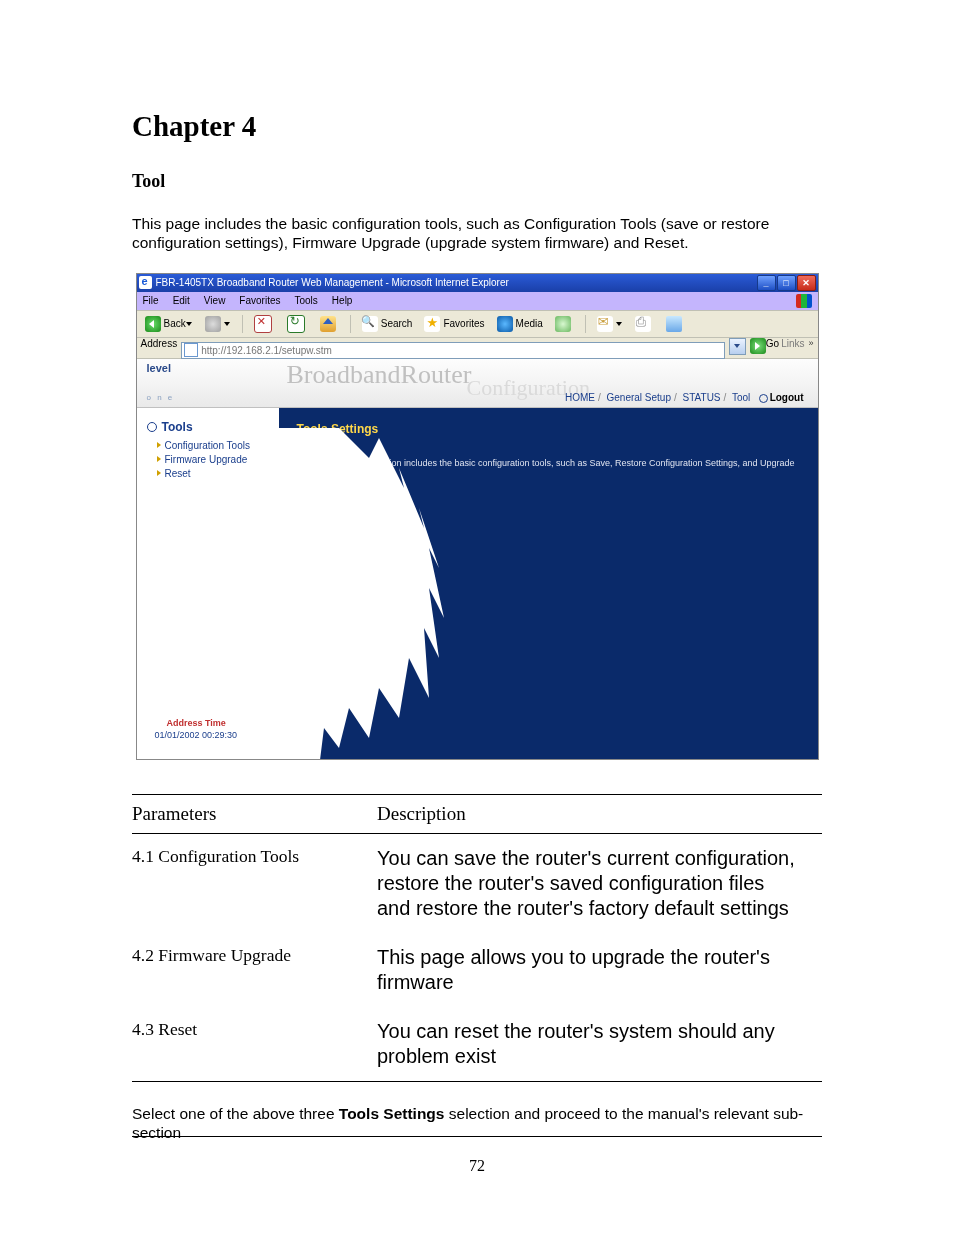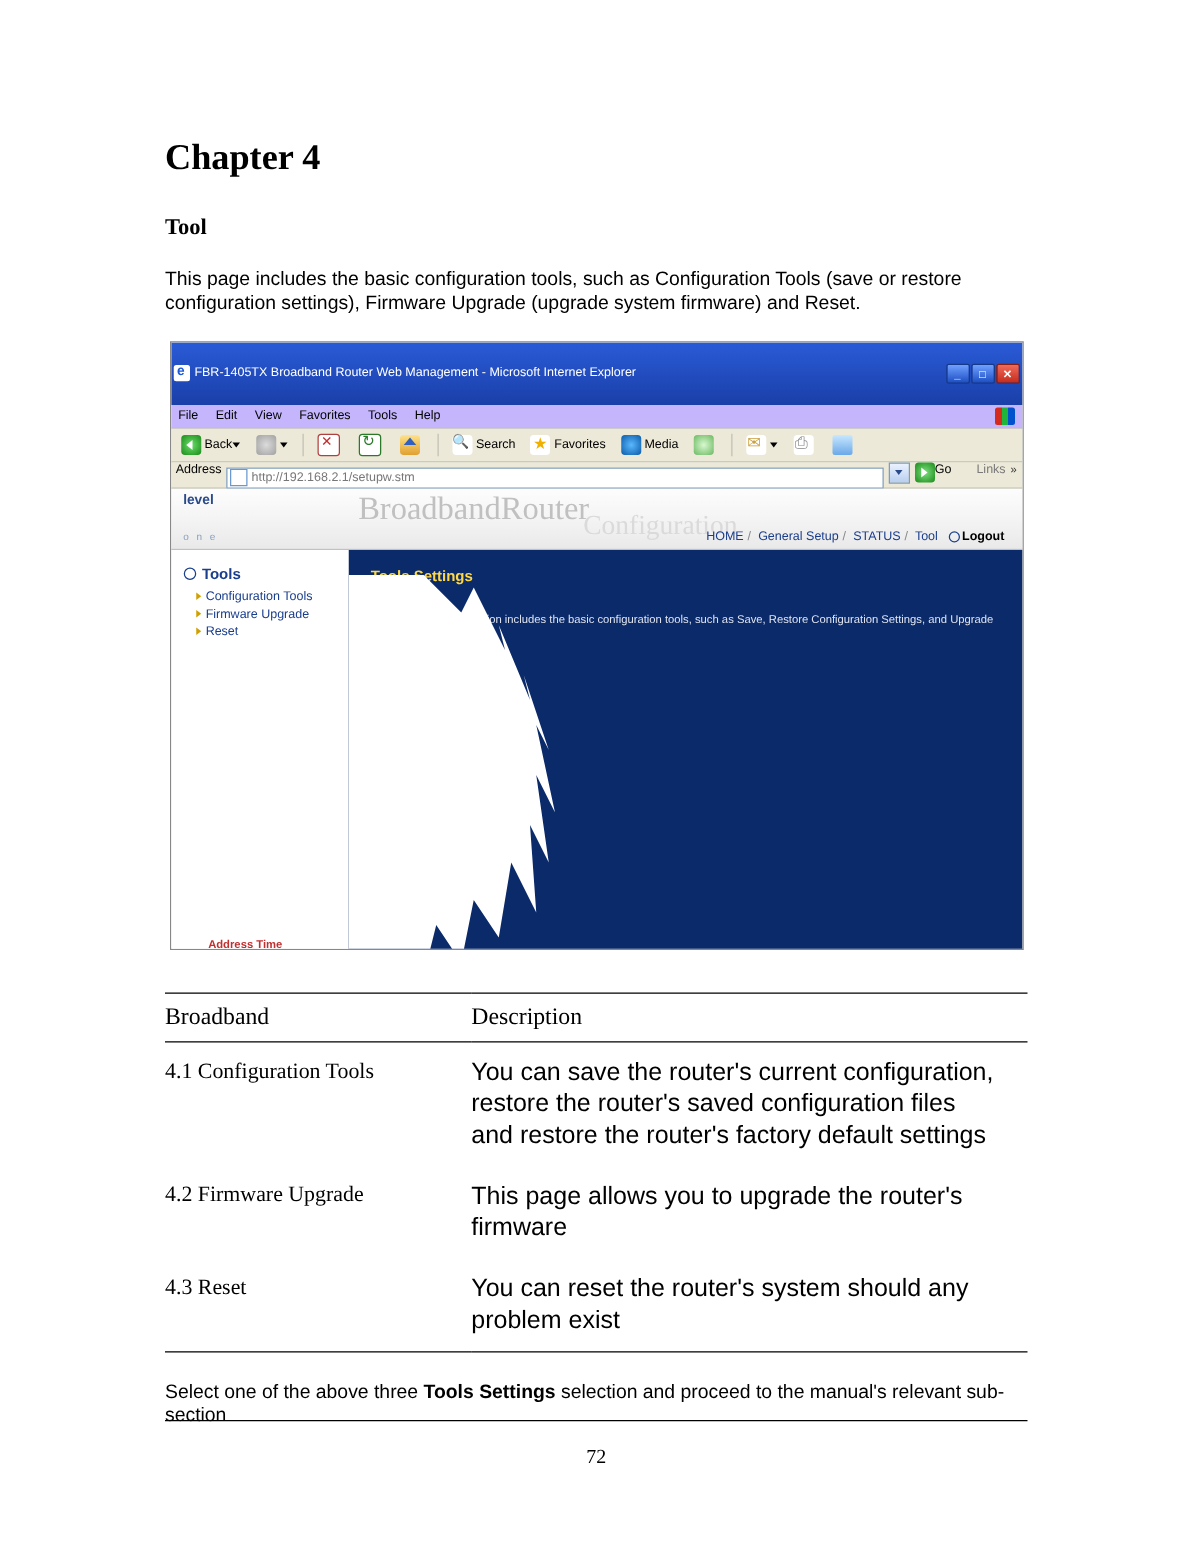--- a/index.html
+++ b/index.html
@@ -44,21 +44,21 @@
     font-family: Tahoma, Arial, sans-serif;
     font-size: 10px;
     color: #000;
     overflow: hidden;
   }
   .titlebar {
     height: 18px;
     background: linear-gradient(#2a5bd7,#1a3fa8);
     display: flex;
     align-items: center;
-    padding: 16px 2px;
+    padding: 0 2px;
     color: #fff;
     font-size: 10px;
   }
   .titlebar .ie-icon {
     width: 13px; height: 13px;
     background: #fff;
     border-radius: 2px;
     margin-right: 4px;
     position:relative;
   }
@@ -148,21 +148,21 @@
   }
   .addr-drop{
     width:15px;height:15px; background:linear-gradient(#eaf2ff,#b8cfef); border:1px solid #7f9db9;
     display:flex;align-items:center;justify-content:center;
   }
   .addr-drop::after{content:"";border-left:3px solid transparent;border-right:3px solid transparent;border-top:4px solid #2a4a8a;}
   .go-btn{
     width:16px;height:16px;background:radial-gradient(circle,#7de07d,#1a8a1a);border-radius:3px;margin-left:4px;position:relative;
   }
   .go-btn::after{content:"";position:absolute;left:5px;top:4px;border-top:4px solid transparent;border-bottom:4px solid transparent;border-left:5px solid #fff;}
-  .links-lab{margin-left:20px;color:#7a7a7a;}
+  .links-lab{margin-left:2px;color:#7a7a7a;}
   .links-exp{margin-left:4px;font-size:9px;color:#333;}
 
   .band {
     height:48px;
     background:linear-gradient(#fdfdfd 0%, #f4f4f4 50%, #e9e9e9 100%);
     position:relative;
     border-bottom:1px solid #c0c0c0;
   }
   .level-logo{
     position:absolute; left:10px; top:3px; color:#2a4a8a; font-size:11px; font-weight:bold;
@@ -391,21 +391,21 @@
         <div class="pane-title">Tools Settings</div>
         <div class="pane-text">The Tools Settings section includes the basic configuration tools, such as Save, Restore Configuration Settings, and Upgrade System Firmware.</div>
       </div>
     </div>
 
   </div>
 
   <table class="params-table">
     <thead>
       <tr>
-        <th class="col-params">Broadband</th>
+        <th class="col-params">Parameters</th>
         <th>Description</th>
       </tr>
     </thead>
     <tbody>
       <tr>
         <td class="pname">4.1 Configuration Tools</td>
         <td class="pdesc">You can save the router's current configuration, restore the router's saved configuration files and restore the router's factory default settings</td>
       </tr>
       <tr>
         <td class="pname">4.2 Firmware Upgrade</td>

